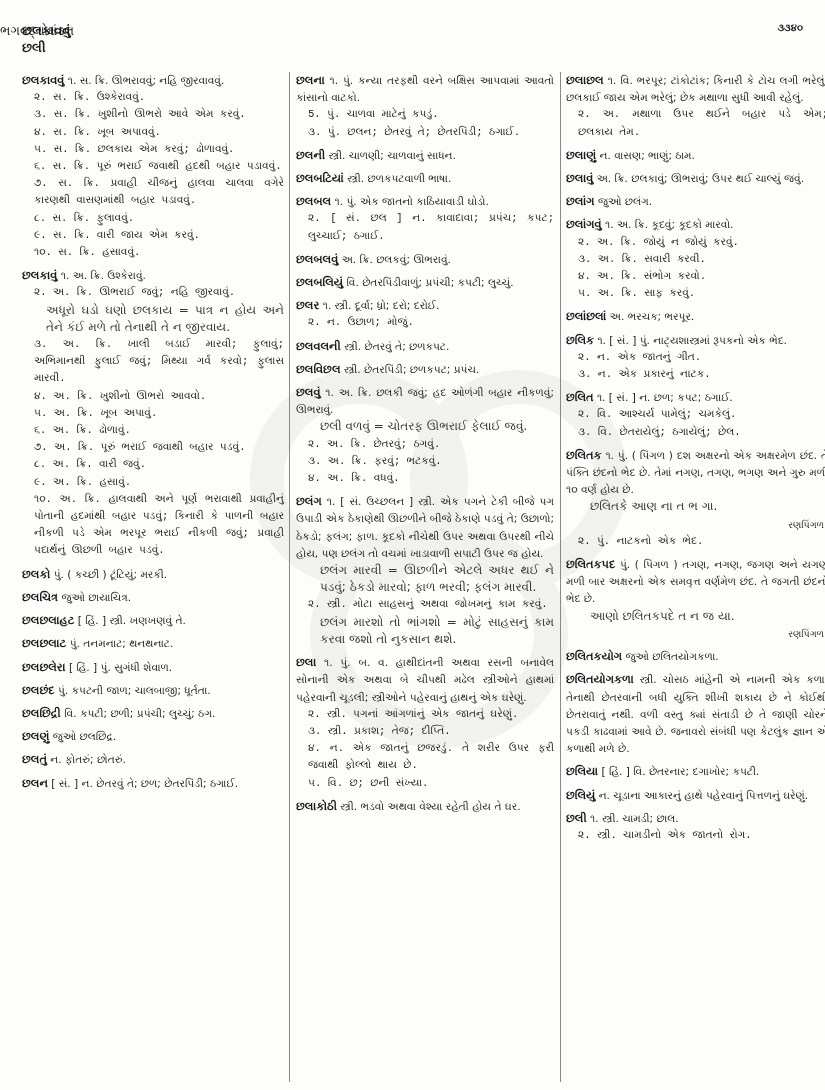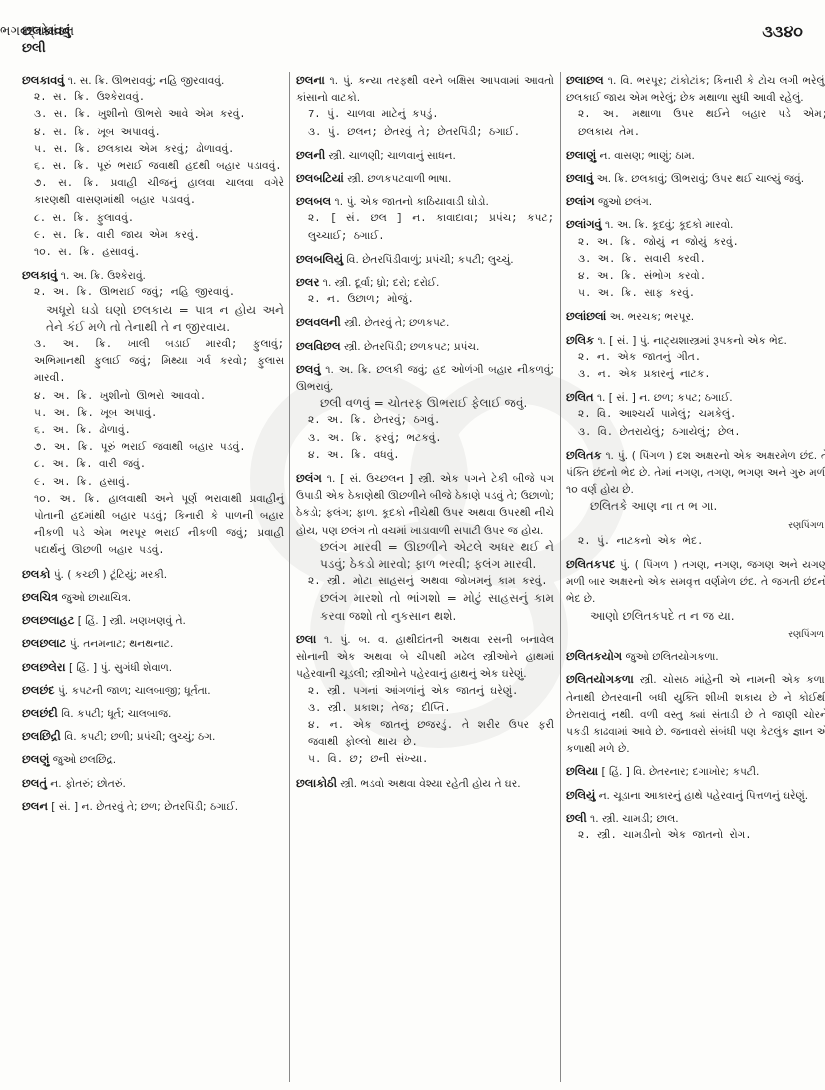--- a/index.html
+++ b/index.html
@@ -8,21 +8,21 @@
     font-family:"DejaVu Sans", sans-serif; position:relative; overflow:hidden;
   }
   .watermark { position:absolute; left:250px; top:330px; width:360px; height:420px; pointer-events:none; }
   .watermark div { position:absolute; border:34px solid #f1f1ef; border-radius:50%; }
   .wm1 { left:0; top:40px; width:150px; height:150px; }
   .wm2 { left:160px; top:40px; width:150px; height:150px; }
   .wm3 { left:60px; top:190px; width:190px; height:160px; }
   .header { position:absolute; top:18px; left:0; width:825px; height:40px; }
   .guide-left { position:absolute; left:22px; top:4px; font-size:13px; font-weight:bold; line-height:17px; }
   .title { position:absolute; left:0; width:825px; top:5px; font-size:13px; }
-  .page-num { position:absolute; right:22px; top:4px; font-size:16px; font-weight:bold; }
+  .page-num { position:absolute; right:22px; top:4px; font-size:10px; font-weight:bold; }
   .columns { position:absolute; top:72px; left:22px; width:785px; height:1010px; }
   .col { position:absolute; top:0; height:1010px; font-size:10.6px; line-height:17.2px; }
   .col1 { left:0; width:262px; }
   .col2 { left:274px; width:258px; }
   .col3 { left:544px; width:262px; }
   .divider { position:absolute; top:0; width:1px; height:1010px; background:#888; }
   .d1 { left:267px; } .d2 { left:538px; }
   .entry { margin-bottom:6px; text-align:justify; }
   .hw { font-weight:bold; font-size:11.4px; }
   .def { }
@@ -51,32 +51,32 @@
 <div class="columns">
   <div class="col col1">
       <div class="entry"><span class="hw">છલકાવવું</span> <span class="def">૧. સ. ક્રિ. ઊભરાવવું; નહિ જીરવાવવું.</span><div class="sense">૨. સ. ક્રિ. ઉશ્કેરાવવું.</div><div class="sense">૩. સ. ક્રિ. ખુશીનો ઊભરો આવે એમ કરવું.</div><div class="sense">૪. સ. ક્રિ. ખૂબ અપાવવું.</div><div class="sense">૫. સ. ક્રિ. છલકાય એમ કરવું; ઢોળાવવું.</div><div class="sense">૬. સ. ક્રિ. પૂરું ભરાઈ જવાથી હદથી બહાર પડાવવું.</div><div class="sense">૭. સ. ક્રિ. પ્રવાહી ચીજનું હાલવા ચાલવા વગેરે કારણથી વાસણમાંથી બહાર પડાવવું.</div><div class="sense">૮. સ. ક્રિ. ફુલાવવું.</div><div class="sense">૯. સ. ક્રિ. વારી જાય એમ કરવું.</div><div class="sense">૧૦. સ. ક્રિ. હસાવવું.</div></div>
       <div class="entry"><span class="hw">છલકાવું</span> <span class="def">૧. અ. ક્રિ. ઉશ્કેરાવું.</span><div class="sense">૨. અ. ક્રિ. ઊભરાઈ જવું; નહિ જીરવાવું.</div><div class="ex">અધૂરો ઘડો ઘણો છલકાય = પાત્ર ન હોય અને તેને કંઈ મળે તો તેનાથી તે ન જીરવાય.</div><div class="sense">૩. અ. ક્રિ. ખાલી બડાઈ મારવી; ફુલાવું; અભિમાનથી ફુલાઈ જવું; મિથ્યા ગર્વ કરવો; ફુલાસ મારવી.</div><div class="sense">૪. અ. ક્રિ. ખુશીનો ઊભરો આવવો.</div><div class="sense">૫. અ. ક્રિ. ખૂબ અપાવું.</div><div class="sense">૬. અ. ક્રિ. ઢોળાવું.</div><div class="sense">૭. અ. ક્રિ. પૂરું ભરાઈ જવાથી બહાર પડવું.</div><div class="sense">૮. અ. ક્રિ. વારી જવું.</div><div class="sense">૯. અ. ક્રિ. હસાવું.</div><div class="sense">૧૦. અ. ક્રિ. હાલવાથી અને પૂર્ણ ભરાવાથી પ્રવાહીનું પોતાની હદમાંથી બહાર પડવું; કિનારી કે પાળની બહાર નીકળી પડે એમ ભરપૂર ભરાઈ નીકળી જવું; પ્રવાહી પદાર્થનું ઊછળી બહાર પડવું.</div></div>
       <div class="entry"><span class="hw">છલકો</span> <span class="def">પું. ( કચ્છી ) ટૂંટિયું; મરકી.</span></div>
       <div class="entry"><span class="hw">છલચિત્ર</span> <span class="def">જુઓ છાયાચિત્ર.</span></div>
       <div class="entry"><span class="hw">છલછલાહટ</span> <span class="def">[ હિં. ] સ્ત્રી. ખણખણવું તે.</span></div>
       <div class="entry"><span class="hw">છલછલાટ</span> <span class="def">પું. તનમનાટ; થનથનાટ.</span></div>
       <div class="entry"><span class="hw">છલછલેરા</span> <span class="def">[ હિં. ] પું. સુગંધી શેવાળ.</span></div>
       <div class="entry"><span class="hw">છલછંદ</span> <span class="def">પું. કપટની જાળ; ચાલબાજી; ધૂર્તતા.</span></div>
-      <div class="entry"><span class="hw">છલછંદી</span> <span class="def">વિ. કપટી; ધૂર્ત; ચાલબાજ.</span></div>
       <div class="entry"><span class="hw">છલછિદ્રી</span> <span class="def">વિ. કપટી; છળી; પ્રપંચી; લુચ્ચું; ઠગ.</span></div>
       <div class="entry"><span class="hw">છલણું</span> <span class="def">જુઓ છલછિદ્ર.</span></div>
       <div class="entry"><span class="hw">છલતું</span> <span class="def">ન. ફોતરું; છોતરું.</span></div>
       <div class="entry"><span class="hw">છલન</span> <span class="def">[ સં. ] ન. છેતરવું તે; છળ; છેતરપિંડી; ઠગાઈ.</span></div>
     </div>
   <div class="divider d1"></div>
   <div class="col col2">
-      <div class="entry"><span class="hw">છલના</span> <span class="def">૧. પું. કન્યા તરફથી વરને બક્ષિસ આપવામાં આવતો કાંસાનો વાટકો.</span><div class="sense">7. પું. ચાળવા માટેનું કપડું.</div><div class="sense">૩. પું. છલન; છેતરવું તે; છેતરપિંડી; ઠગાઈ.</div></div>
+      <div class="entry"><span class="hw">છલના</span> <span class="def">૧. પું. કન્યા તરફથી વરને બક્ષિસ આપવામાં આવતો કાંસાનો વાટકો.</span><div class="sense">5. પું. ચાળવા માટેનું કપડું.</div><div class="sense">૩. પું. છલન; છેતરવું તે; છેતરપિંડી; ઠગાઈ.</div></div>
       <div class="entry"><span class="hw">છલની</span> <span class="def">સ્ત્રી. ચાળણી; ચાળવાનું સાધન.</span></div>
       <div class="entry"><span class="hw">છલબટિયાં</span> <span class="def">સ્ત્રી. છળકપટવાળી ભાષા.</span></div>
       <div class="entry"><span class="hw">છલબલ</span> <span class="def">૧. પું. એક જાતનો કાઠિયાવાડી ઘોડો.</span><div class="sense">૨. [ સં. છલ ] ન. કાવાદાવા; પ્રપંચ; કપટ; લુચ્ચાઈ; ઠગાઈ.</div></div>
+      <div class="entry"><span class="hw">છલબલવું</span> <span class="def">અ. ક્રિ. છલકવું; ઊભરાવું.</span></div>
       <div class="entry"><span class="hw">છલબલિયું</span> <span class="def">વિ. છેતરપિંડીવાળું; પ્રપંચી; કપટી; લુચ્ચું.</span></div>
       <div class="entry"><span class="hw">છલર</span> <span class="def">૧. સ્ત્રી. દૂર્વા; ધ્રો; દરો; દરોઈ.</span><div class="sense">૨. ન. ઉછાળ; મોજું.</div></div>
       <div class="entry"><span class="hw">છલવલની</span> <span class="def">સ્ત્રી. છેતરવું તે; છળકપટ.</span></div>
       <div class="entry"><span class="hw">છલવિછલ</span> <span class="def">સ્ત્રી. છેતરપિંડી; છળકપટ; પ્રપંચ.</span></div>
       <div class="entry"><span class="hw">છલવું</span> <span class="def">૧. અ. ક્રિ. છલકી જવું; હદ ઓળંગી બહાર નીકળવું; ઊભરાવું.</span><div class="ex">છલી વળવું = ચોતરફ ઊભરાઈ ફેલાઈ જવું.</div><div class="sense">૨. અ. ક્રિ. છેતરવું; ઠગવું.</div><div class="sense">૩. અ. ક્રિ. ફરવું; ભટકવું.</div><div class="sense">૪. અ. ક્રિ. વધવું.</div></div>
       <div class="entry"><span class="hw">છલંગ</span> <span class="def">૧. [ સં. ઉચ્છલન ] સ્ત્રી. એક પગને ટેકી બીજે પગ ઉપાડી એક ઠેકાણેથી ઊછળીને બીજે ઠેકાણે પડવું તે; ઉછાળો; ઠેકડો; ફલંગ; ફાળ. કૂદકો નીચેથી ઉપર અથવા ઉપરથી નીચે હોય, પણ છલંગ તો વચમાં ખાડાવાળી સપાટી ઉપર જ હોય.</span><div class="ex">છલંગ મારવી = ઊછળીને એટલે અધર થઈ ને પડવું; ઠેકડો મારવો; ફાળ ભરવી; ફલંગ મારવી.</div><div class="sense">૨. સ્ત્રી. મોટા સાહસનું અથવા જોખમનું કામ કરવું.</div><div class="ex">છલંગ મારશો તો ભાંગશો = મોટું સાહસનું કામ કરવા જશો તો નુકસાન થશે.</div></div>
       <div class="entry"><span class="hw">છલા</span> <span class="def">૧. પું. બ. વ. હાથીદાંતની અથવા રસની બનાવેલ સોનાની એક અથવા બે ચીપથી મઢેલ સ્ત્રીઓને હાથમાં પહેરવાની ચૂડલી; સ્ત્રીઓને પહેરવાનું હાથનું એક ઘરેણું.</span><div class="sense">૨. સ્ત્રી. પગનાં આંગળાંનું એક જાતનું ઘરેણું.</div><div class="sense">૩. સ્ત્રી. પ્રકાશ; તેજ; દીપ્તિ.</div><div class="sense">૪. ન. એક જાતનું છજરડું. તે શરીર ઉપર ફરી જવાથી ફોલ્લો થાય છે.</div><div class="sense">૫. વિ. છ; છની સંખ્યા.</div></div>
       <div class="entry"><span class="hw">છલાકોઠી</span> <span class="def">સ્ત્રી. ભડવો અથવા વેશ્યા રહેતી હોય તે ઘર.</span></div>
     </div>
   <div class="divider d2"></div>

